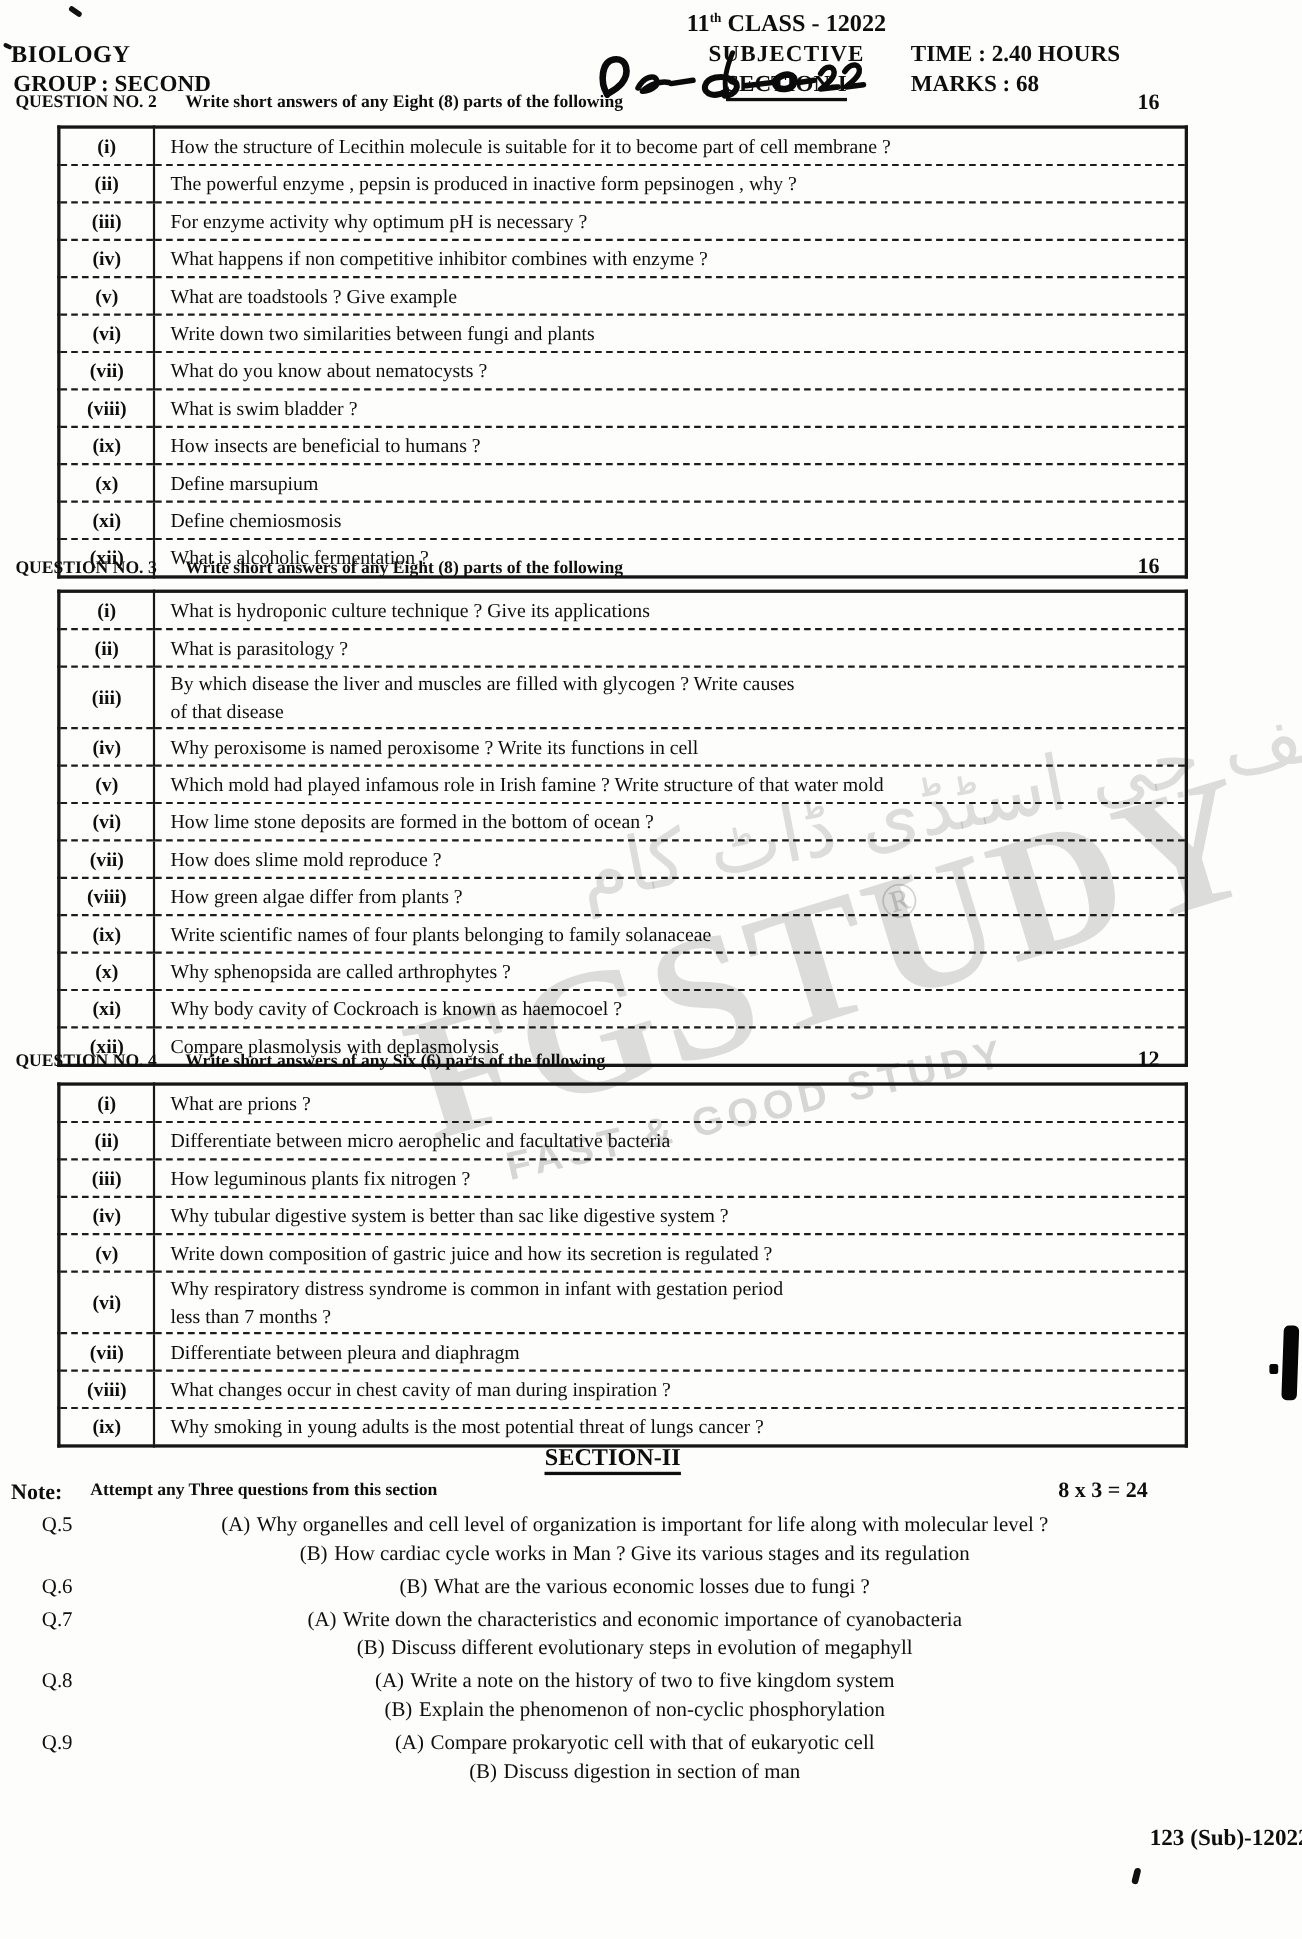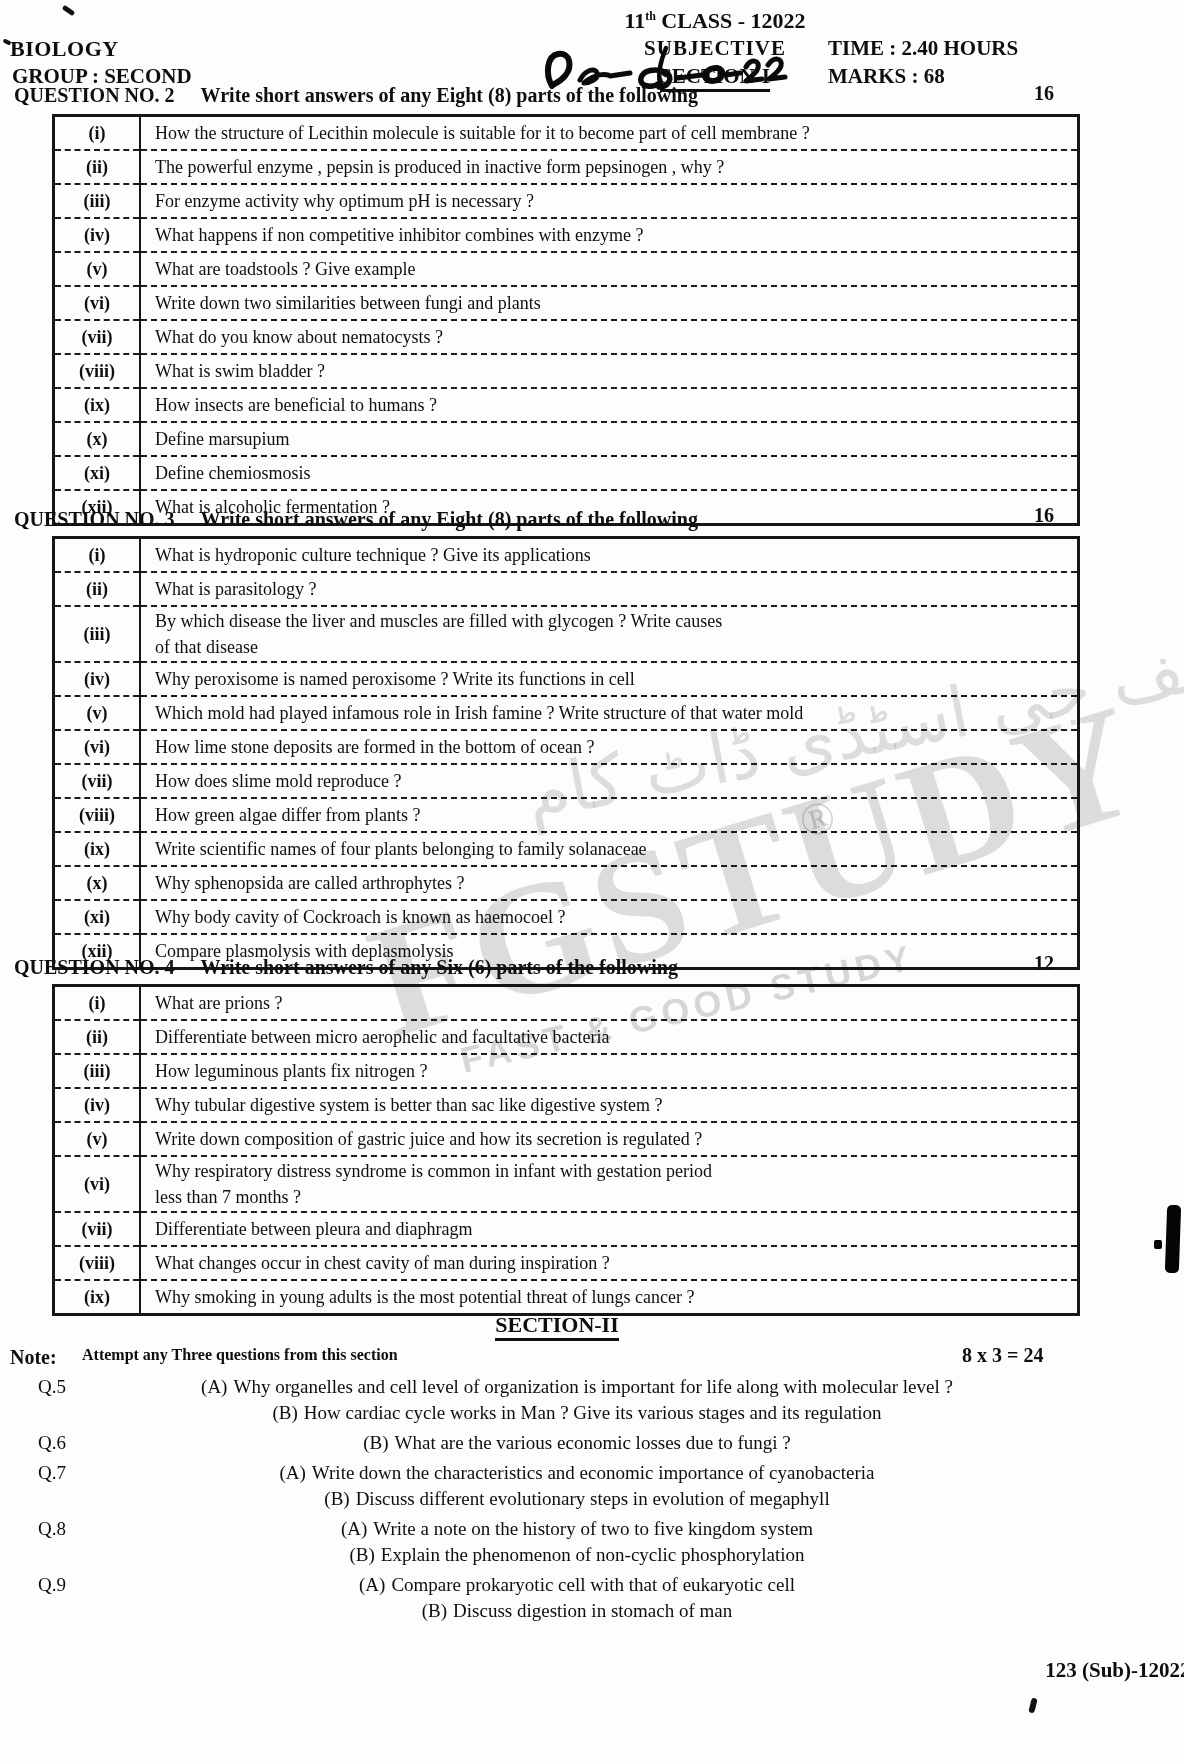--- a/index.html
+++ b/index.html
@@ -18,21 +18,21 @@
   .h-class sup{font-size:12px;}
   .h-subject{top:36px;left:10px;font-size:22px;font-weight:bold;letter-spacing:.5px;z-index:2;}
   .h-paper{top:36px;left:500px;width:430px;text-align:center;font-size:21px;font-weight:bold;letter-spacing:1px;z-index:2;}
   .h-time{top:36px;left:828px;font-size:21px;font-weight:bold;z-index:2;}
   .h-group{top:64px;left:12px;font-size:21px;font-weight:bold;z-index:2;}
   .h-section1{top:64px;left:500px;width:430px;text-align:center;font-size:21px;font-weight:bold;z-index:2;}
   .h-section1 span{border-bottom:3px solid #0e0e0e;padding-bottom:1px;}
   .h-marks{top:64px;left:828px;font-size:21px;font-weight:bold;z-index:2;}
   .scribble{top:42px;left:538px;width:260px;height:56px;z-index:3;}
   
-  .q-header{left:14px;font-size:20px;font-weight:bold;z-index:2;white-space:nowrap;}
+  .q-header{left:14px;font-size:16px;font-weight:bold;z-index:2;white-space:nowrap;}
   .q-header .sub{margin-left:26px;}
   .q-marks{left:1034px;font-size:20px;font-weight:bold;z-index:2;}
   
   table.qtable{
     left:52px;width:1028px;
     border-collapse:collapse;z-index:2;
     table-layout:fixed;
     background:transparent;
   }
   table.qtable{border:3px solid #161616;}
@@ -315,20 +315,20 @@
       <div class="s2-num">Q.8</div>
       <div class="s2-parts">
         <div class="s2-line"><span class="s2-label">(A)</span><span>Write a note on the history of two to five kingdom system</span></div>
         <div class="s2-line"><span class="s2-label">(B)</span><span>Explain the phenomenon of non-cyclic phosphorylation</span></div>
       </div>
     </div>
     <div class="s2-q">
       <div class="s2-num">Q.9</div>
       <div class="s2-parts">
         <div class="s2-line"><span class="s2-label">(A)</span><span>Compare prokaryotic cell with that of eukaryotic cell</span></div>
-        <div class="s2-line"><span class="s2-label">(B)</span><span>Discuss digestion in stomach of man</span></div>
+        <div class="s2-line"><span class="s2-label">(B)</span><span>Discuss digestion in section of man</span></div>
       </div>
     </div>
   </div>
 
   <div class="abs footer"><span>123 (Sub)-12022-60000</span></div>
 
 </div>
 
 </body></html>

